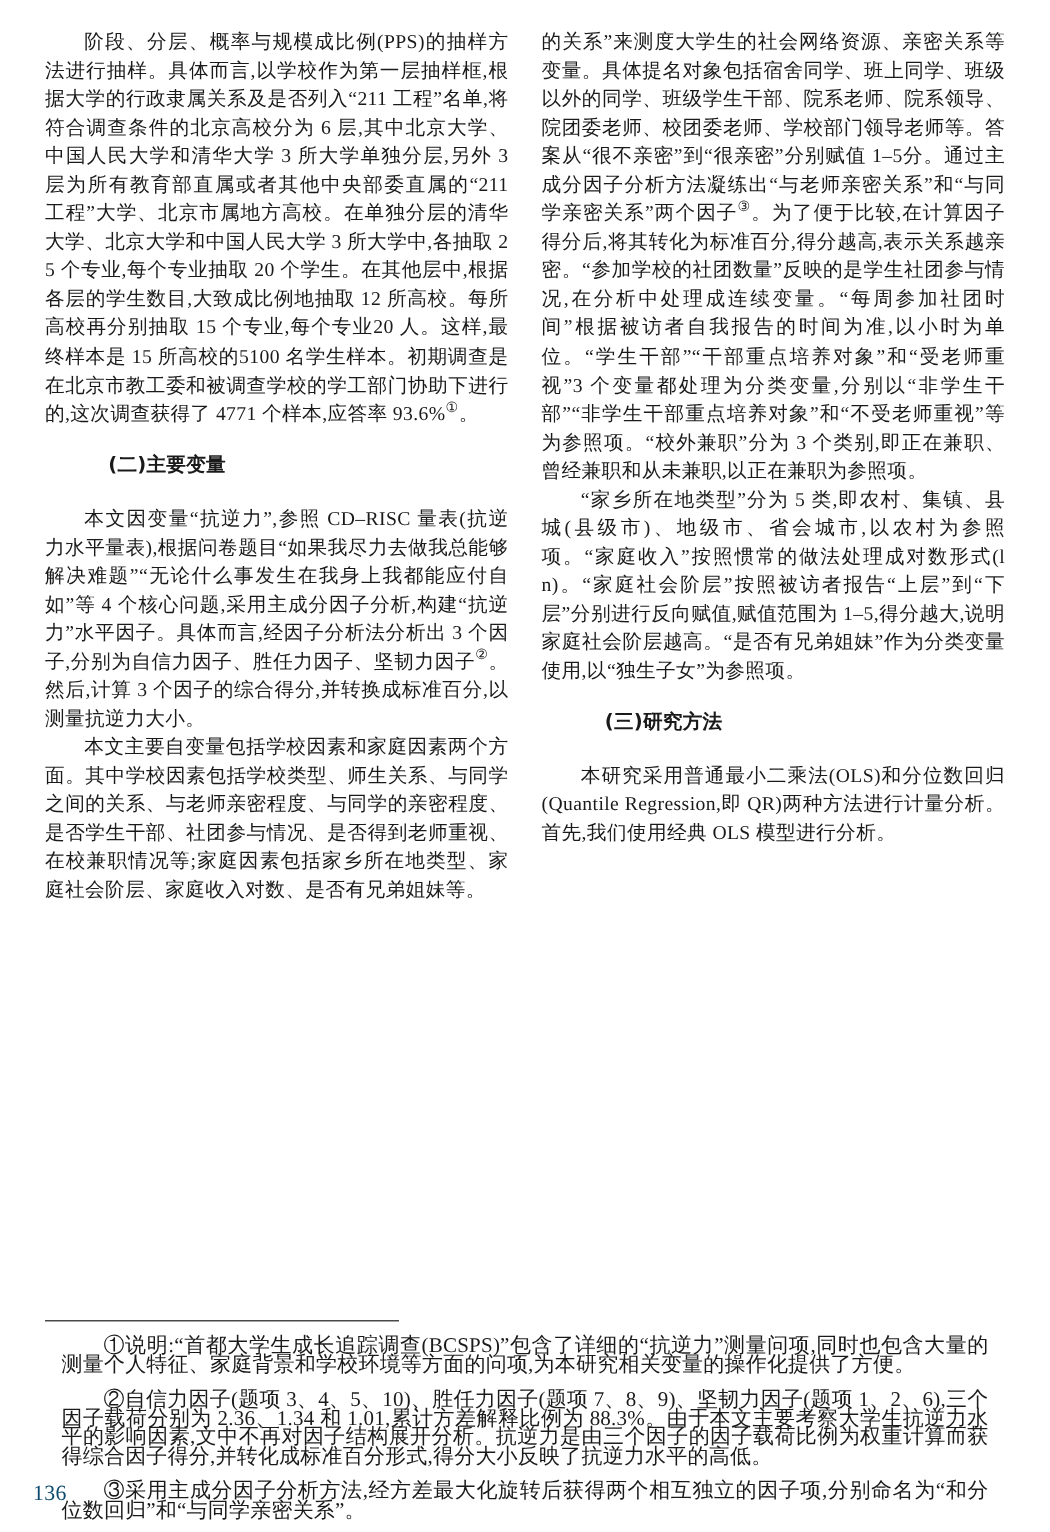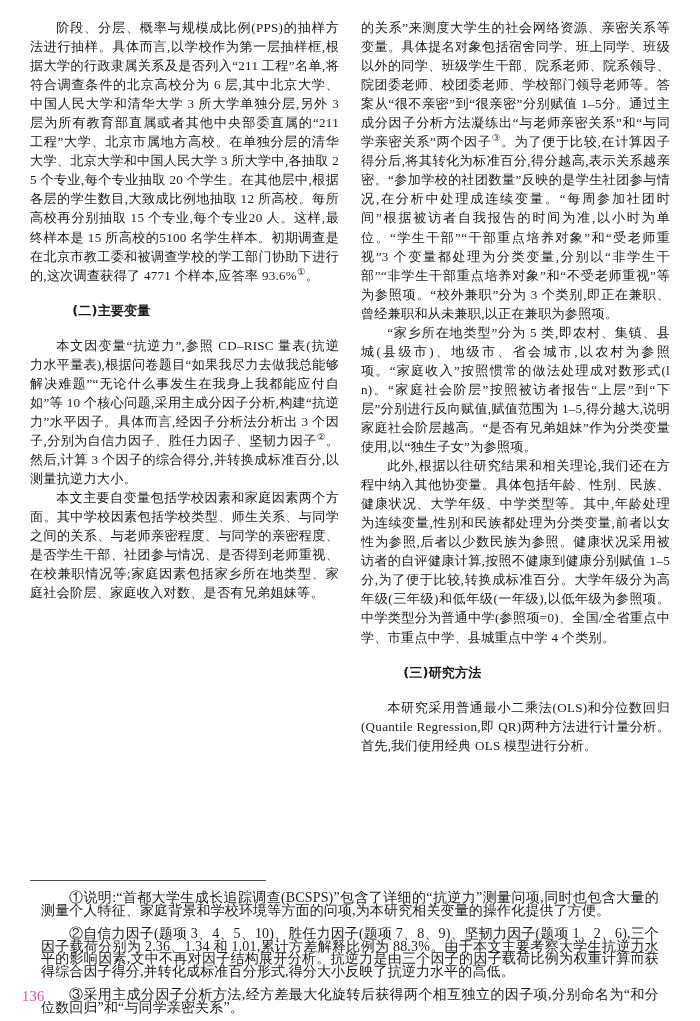--- a/index.html
+++ b/index.html
@@ -82,51 +82,50 @@
     text-indent: 2em;
     word-break: break-all;
     letter-spacing: 0.01em;
   }
   .page-number {
     position: absolute;
     left: 22px;
     top: 988px;
     font-size: 14.5px;
     font-family: "Liberation Serif", "DejaVu Serif", serif;
-    color: #ec4899;
+    color: #0c4a6e;
     letter-spacing: 0.02em;
   }
 </style>
 </head>
 <body>
 
 <div class="page">
 
   <div class="columns">
 
     <div class="col">
 
       <p class="body"><span>阶段、分层、概率与规模成比例(PPS)的抽样方法进行抽样。具体而言,以学校作为第一层抽样框,根据大学的行政隶属关系及是否列入“211 工程”名单,将符合调查条件的北京高校分为 6 层,其中北京大学、中国人民大学和清华大学 3 所大学单独分层,另外 3 层为所有教育部直属或者其他中央部委直属的“211 工程”大学、北京市属地方高校。在单独分层的清华大学、北京大学和中国人民大学 3 所大学中,各抽取 25 个专业,每个专业抽取 20 个学生。在其他层中,根据各层的学生数目,大致成比例地抽取 12 所高校。每所高校再分别抽取 15 个专业,每个专业20 人。这样,最终样本是 15 所高校的5100 名学生样本。初期调查是在北京市教工委和被调查学校的学工部门协助下进行的,这次调查获得了 4771 个样本,应答率 93.6%</span><sup class="fn">①</sup><span>。</span></p>
 
       <h2 class="heading">(二)主要变量</h2>
 
-      <p class="body"><span>本文因变量“抗逆力”,参照 CD–RISC 量表(抗逆力水平量表),根据问卷题目“如果我尽力去做我总能够解决难题”“无论什么事发生在我身上我都能应付自如”等 10 个核心问题,采用主成分因子分析,构建“抗逆力”水平因子。具体而言,经因子分析法分析出 3 个因子,分别为自信力因子、胜任力因子、坚韧力因子</span><sup class="fn">②</sup><span>。然后,计算 3 个因子的综合得分,并转换成标准百分,以测量抗逆力大小。</span></p>
+      <p class="body"><span>本文因变量“抗逆力”,参照 CD–RISC 量表(抗逆力水平量表),根据问卷题目“如果我尽力去做我总能够解决难题”“无论什么事发生在我身上我都能应付自如”等 4 个核心问题,采用主成分因子分析,构建“抗逆力”水平因子。具体而言,经因子分析法分析出 3 个因子,分别为自信力因子、胜任力因子、坚韧力因子</span><sup class="fn">②</sup><span>。然后,计算 3 个因子的综合得分,并转换成标准百分,以测量抗逆力大小。</span></p>
 
       <p class="body">本文主要自变量包括学校因素和家庭因素两个方面。其中学校因素包括学校类型、师生关系、与同学之间的关系、与老师亲密程度、与同学的亲密程度、是否学生干部、社团参与情况、是否得到老师重视、在校兼职情况等;家庭因素包括家乡所在地类型、家庭社会阶层、家庭收入对数、是否有兄弟姐妹等。</p>
 
 
     </div>
 
     <div class="col">
 
       <p class="body noindent"><span>的关系”来测度大学生的社会网络资源、亲密关系等变量。具体提名对象包括宿舍同学、班上同学、班级以外的同学、班级学生干部、院系老师、院系领导、院团委老师、校团委老师、学校部门领导老师等。答案从“很不亲密”到“很亲密”分别赋值 1–5分。通过主成分因子分析方法凝练出“与老师亲密关系”和“与同学亲密关系”两个因子</span><sup class="fn">③</sup><span>。为了便于比较,在计算因子得分后,将其转化为标准百分,得分越高,表示关系越亲密。“参加学校的社团数量”反映的是学生社团参与情况,在分析中处理成连续变量。“每周参加社团时间”根据被访者自我报告的时间为准,以小时为单位。“学生干部”“干部重点培养对象”和“受老师重视”3 个变量都处理为分类变量,分别以“非学生干部”“非学生干部重点培养对象”和“不受老师重视”等为参照项。“校外兼职”分为 3 个类别,即正在兼职、曾经兼职和从未兼职,以正在兼职为参照项。</span></p>
 
       <p class="body">“家乡所在地类型”分为 5 类,即农村、集镇、县城(县级市)、地级市、省会城市,以农村为参照项。“家庭收入”按照惯常的做法处理成对数形式(ln)。“家庭社会阶层”按照被访者报告“上层”到“下层”分别进行反向赋值,赋值范围为 1–5,得分越大,说明家庭社会阶层越高。“是否有兄弟姐妹”作为分类变量使用,以“独生子女”为参照项。</p>
 
-      <p class="body">此外,根据以往研究结果和相关理论,我们还在方程中纳入其他协变量。具体包括年龄、性别、民族、健康状况、大学年级、中学类型等。其中,年龄处理为连续变量,性别和民族都处理为分类变量,前者以女性为参照,后者以少数民族为参照。健康状况采用被访者的自评健康计算,按照不健康到健康分别赋值 1–5 分,为了便于比较,转换成标准百分。大学年级分为高年级(三年级)和低年级(一年级),以低年级为参照项。中学类型分为普通中学(参照项=0)、全国/全省重点中学、市重点中学、县城重点中学 4 个类别。</p>
 
       <h2 class="heading">(三)研究方法</h2>
 
       <p class="body">本研究采用普通最小二乘法(OLS)和分位数回归(Quantile Regression,即 QR)两种方法进行计量分析。首先,我们使用经典 OLS 模型进行分析。</p>
 
     </div>
 
   </div>
 
   <div class="footnotes">

